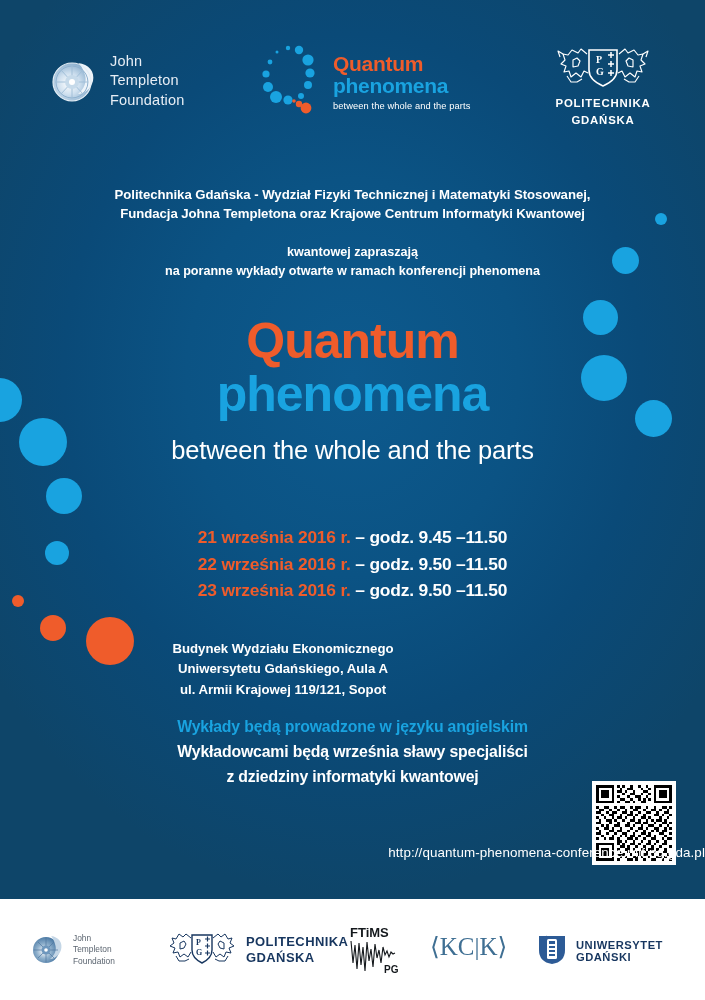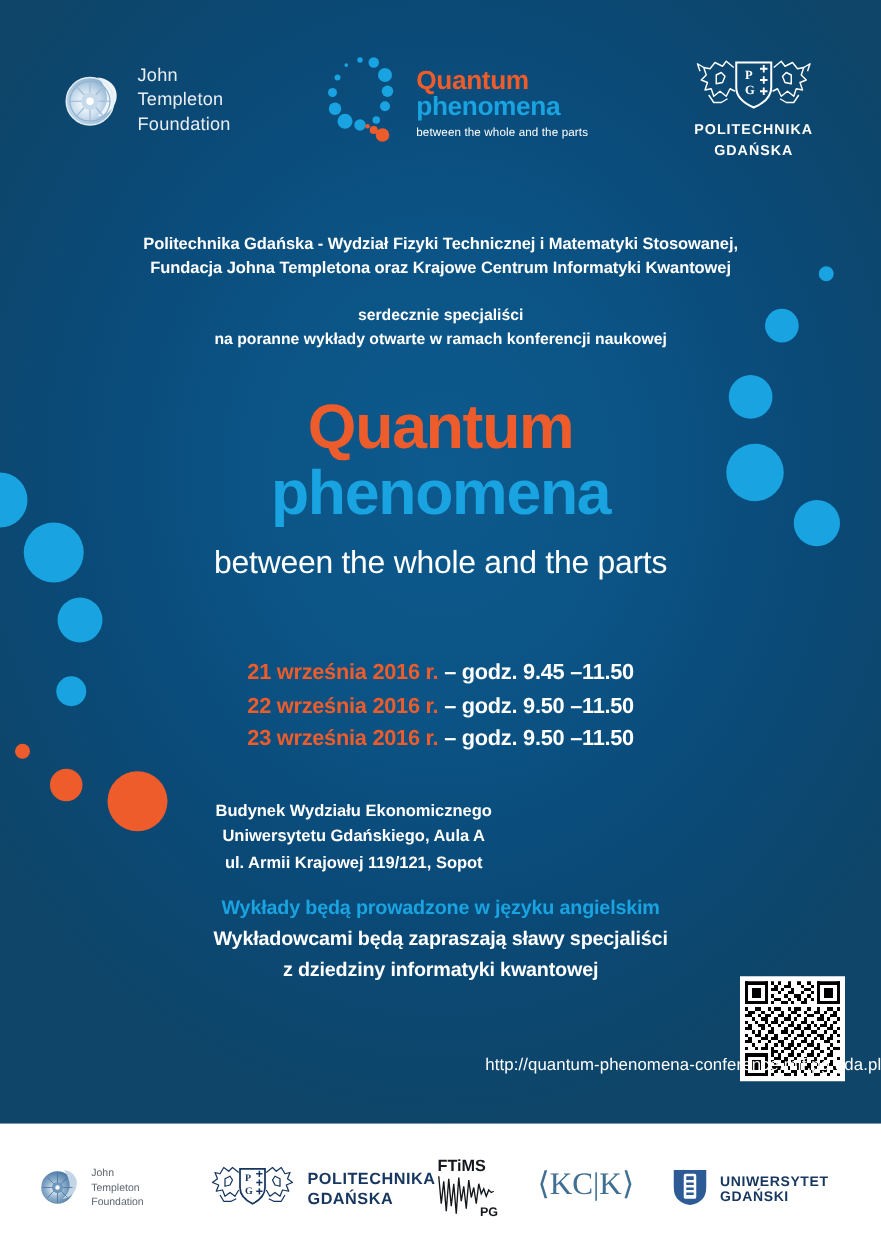--- a/index.html
+++ b/index.html
@@ -202,22 +202,22 @@
         <div class="pg-cap">GDAŃSKA</div>
       </div>
     </div>
 
     <div class="org-block">
       <div class="org-line">Politechnika Gdańska - Wydział Fizyki Technicznej i Matematyki Stosowanej,</div>
       <div class="org-line">Fundacja Johna Templetona oraz Krajowe Centrum Informatyki Kwantowej</div>
     </div>
 
     <div class="invite-block">
-      <div class="invite-line">serdecznie specjaliści</div>
-      <div class="invite-line">na poranne wykłady otwarte w ramach konferencji naukowej</div>
+      <div class="invite-line">kwantowej zapraszają</div>
+      <div class="invite-line">na poranne wykłady otwarte w ramach konferencji phenomena</div>
     </div>
 
     <div class="title-block">
       <div class="t-quantum">Quantum</div>
       <div class="t-phenomena">phenomena</div>
       <div class="t-tagline">between the whole and the parts</div>
     </div>
 
     <div class="dates-block">
       <div class="date-row">
@@ -235,21 +235,21 @@
     </div>
 
     <div class="venue-block">
       <div class="venue-line">Budynek Wydziału Ekonomicznego</div>
       <div class="venue-line">Uniwersytetu Gdańskiego, Aula A</div>
       <div class="venue-line">ul. Armii Krajowej 119/121, Sopot</div>
     </div>
 
     <div class="lang-block">
       <div class="lang-hl">Wykłady będą prowadzone w języku angielskim</div>
-      <div class="lang-w">Wykładowcami będą zapraszają sławy specjaliści</div>
+      <div class="lang-w">Wykładowcami będą września sławy specjaliści</div>
       <div class="lang-w">z dziedziny informatyki kwantowej</div>
     </div>
 
     <div class="qr-wrap">
       <svg class="qr-inner" viewBox="0 0 29 29" shape-rendering="crispEdges">
         <rect width="29" height="29" fill="#ffffff"></rect>
         <g fill="#000000">
           <rect x="0" y="0" width="7" height="1"></rect>
             <rect x="0" y="6" width="7" height="1"></rect>
           <rect x="0" y="0" width="1" height="7"></rect>

